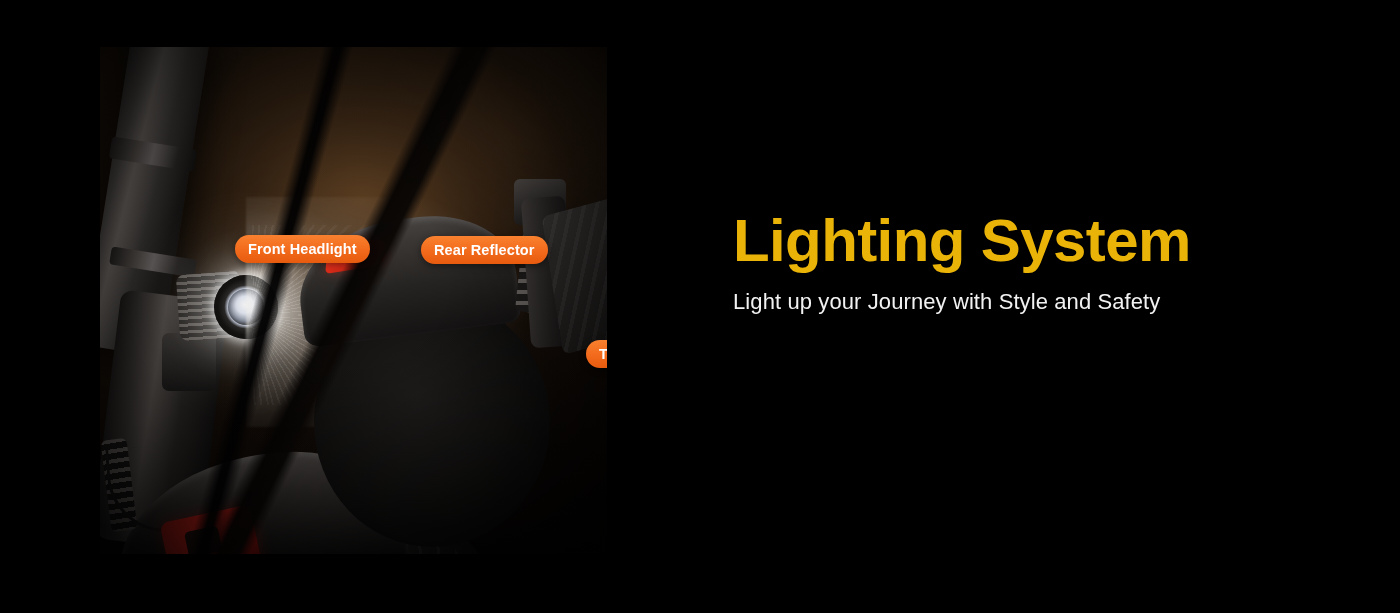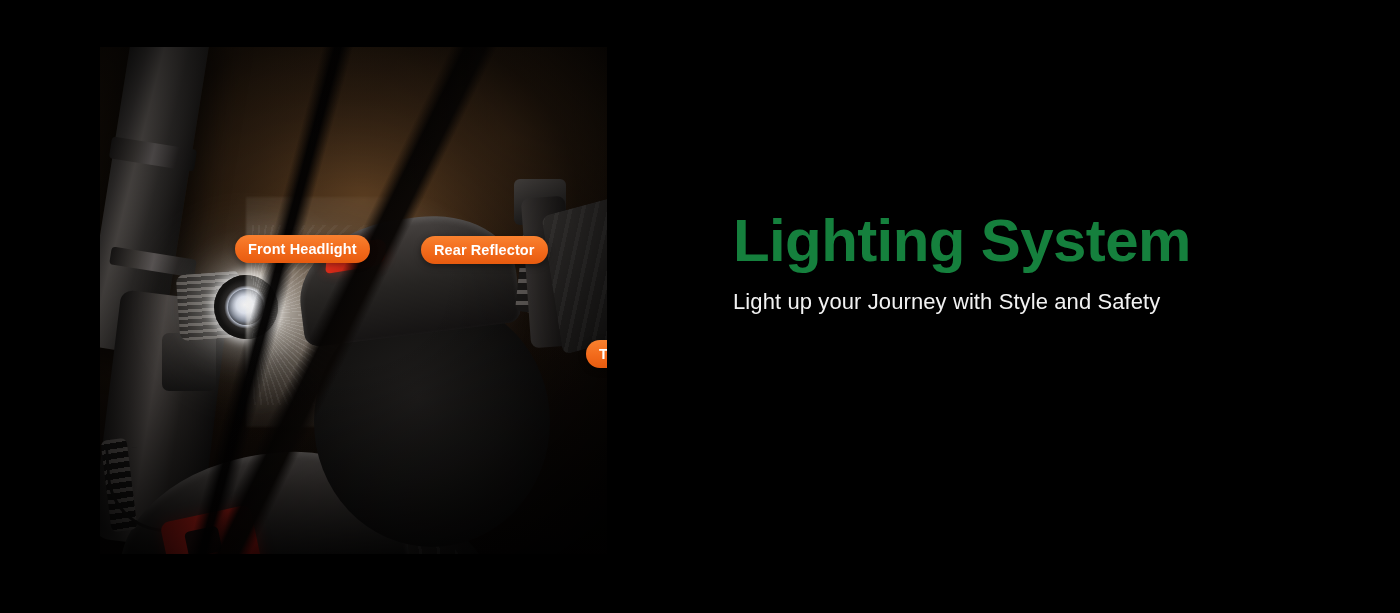--- a/index.html
+++ b/index.html
@@ -368,21 +368,21 @@
     position: absolute;
     left: 733px;
     top: 211px;
     width: 600px;
   }
   .headline {
     margin: 0;
     font-size: 60px;
     line-height: 1.0;
     font-weight: bold;
-    color: #15803d;
+    color: #eab308;
     letter-spacing: -0.6px;
   }
   .subhead {
     margin: 18px 0 0 0;
     font-size: 22px;
     line-height: 1.2;
     font-weight: normal;
     color: #f2f2f2;
     letter-spacing: 0.1px;
   }

